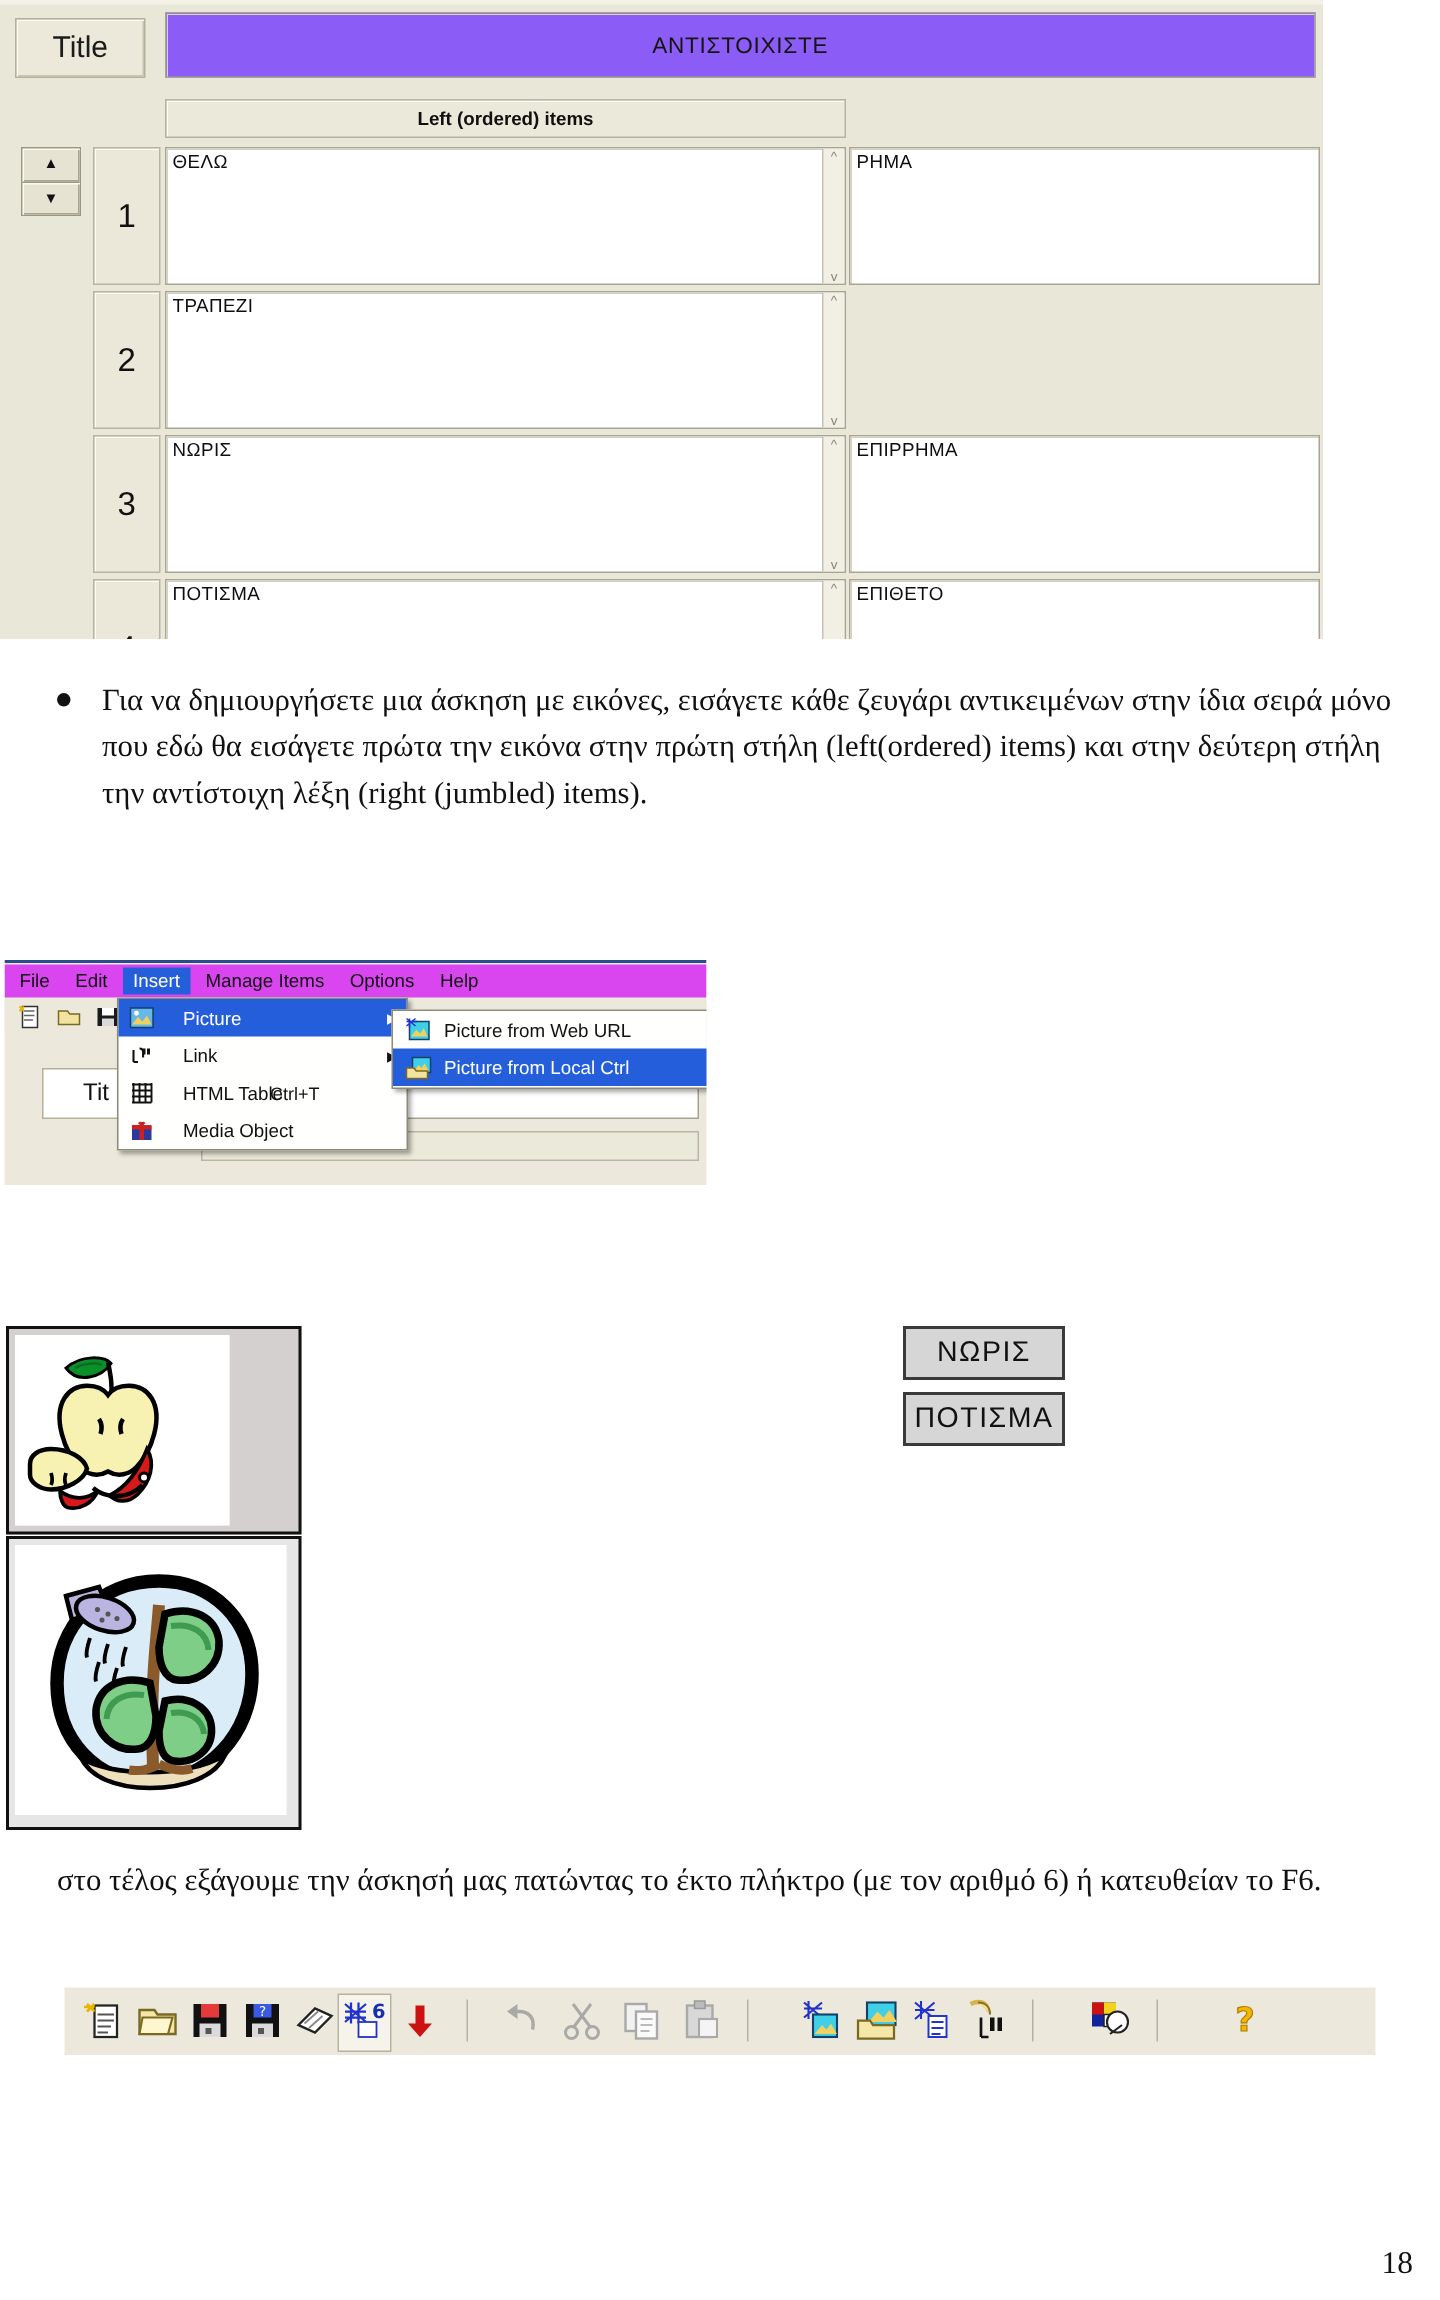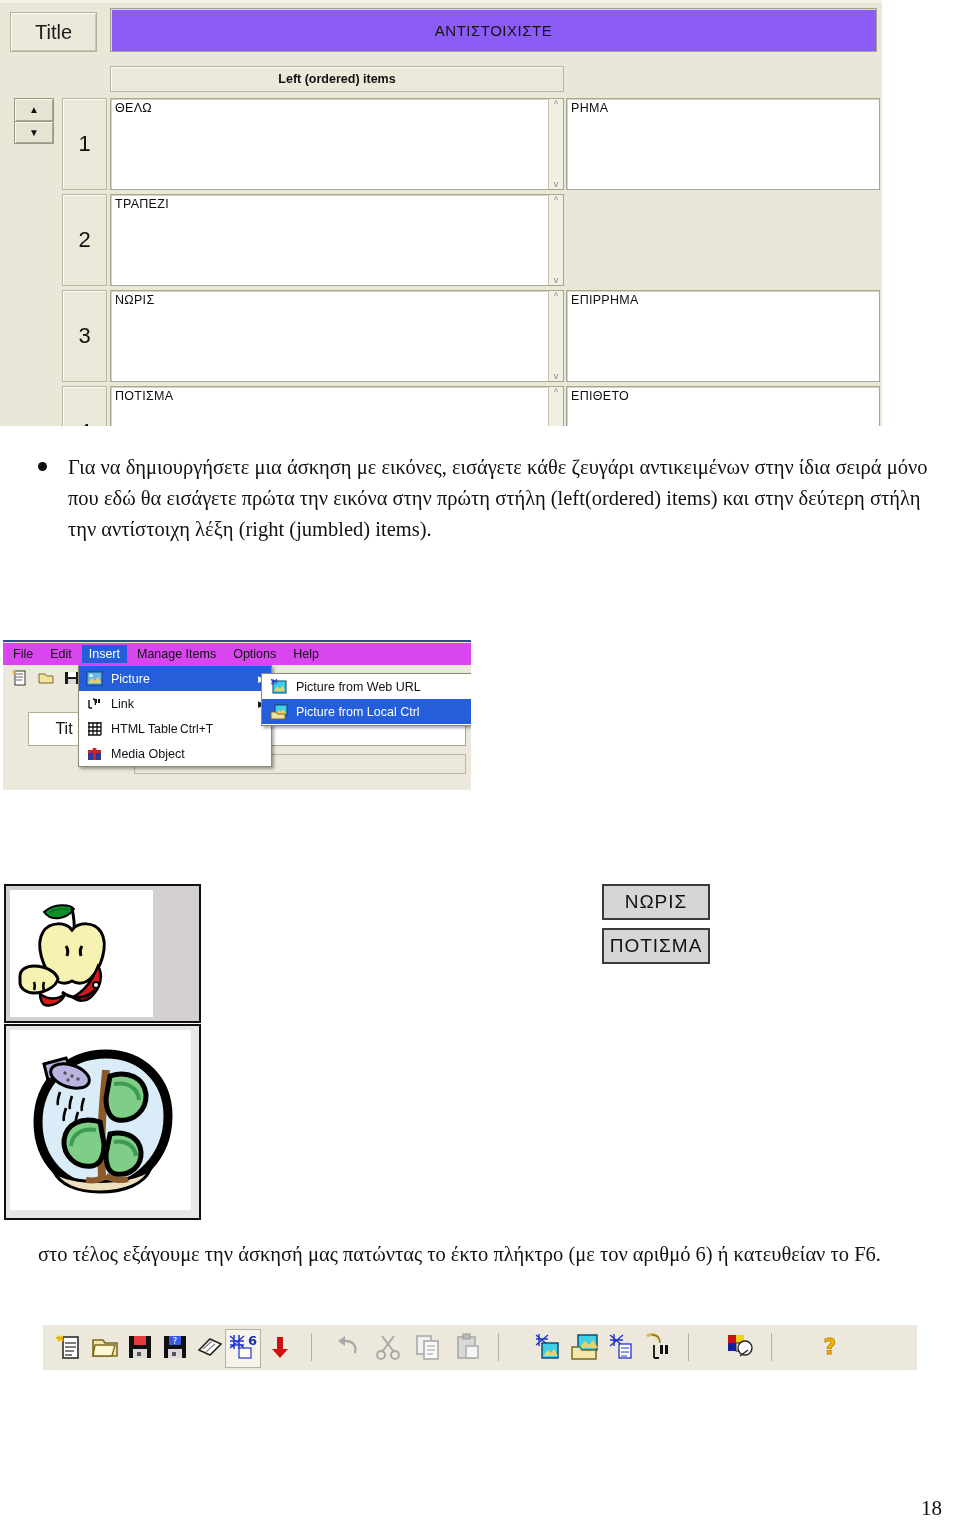--- a/index.html
+++ b/index.html
@@ -138,21 +138,21 @@
     background:#ebe9da;border:1px solid #bab6a3;
   }
 
   .dropdown{
     position:absolute;left:75px;top:25px;width:192px;height:100px;
     background:#fffffd;border:1px solid #8e8a78;
     box-shadow:2px 2px 3px rgba(0,0,0,.35);
   }
   .dropdown .row{
     position:relative;height:25px;display:flex;align-items:center;
-    font-size:12.5px;color:#111;padding-left:32px;
+    font-size:12.5px;color:#111;padding-left:43px;
   }
   .dropdown .row.sel{background:#245edb;color:#fff;}
   .dropdown .row .sc{position:absolute;right:58px;font-size:12px;}
   .dropdown .row .arr{position:absolute;right:6px;font-size:9px;}
   .dropdown .row .gi{position:absolute;left:7px;top:4px;width:17px;height:17px;}
 
   .submenu{
     position:absolute;left:258px;top:33px;width:210px;height:51px;
     background:#fffffd;border:1px solid #8e8a78;
     box-shadow:2px 2px 3px rgba(0,0,0,.35);

